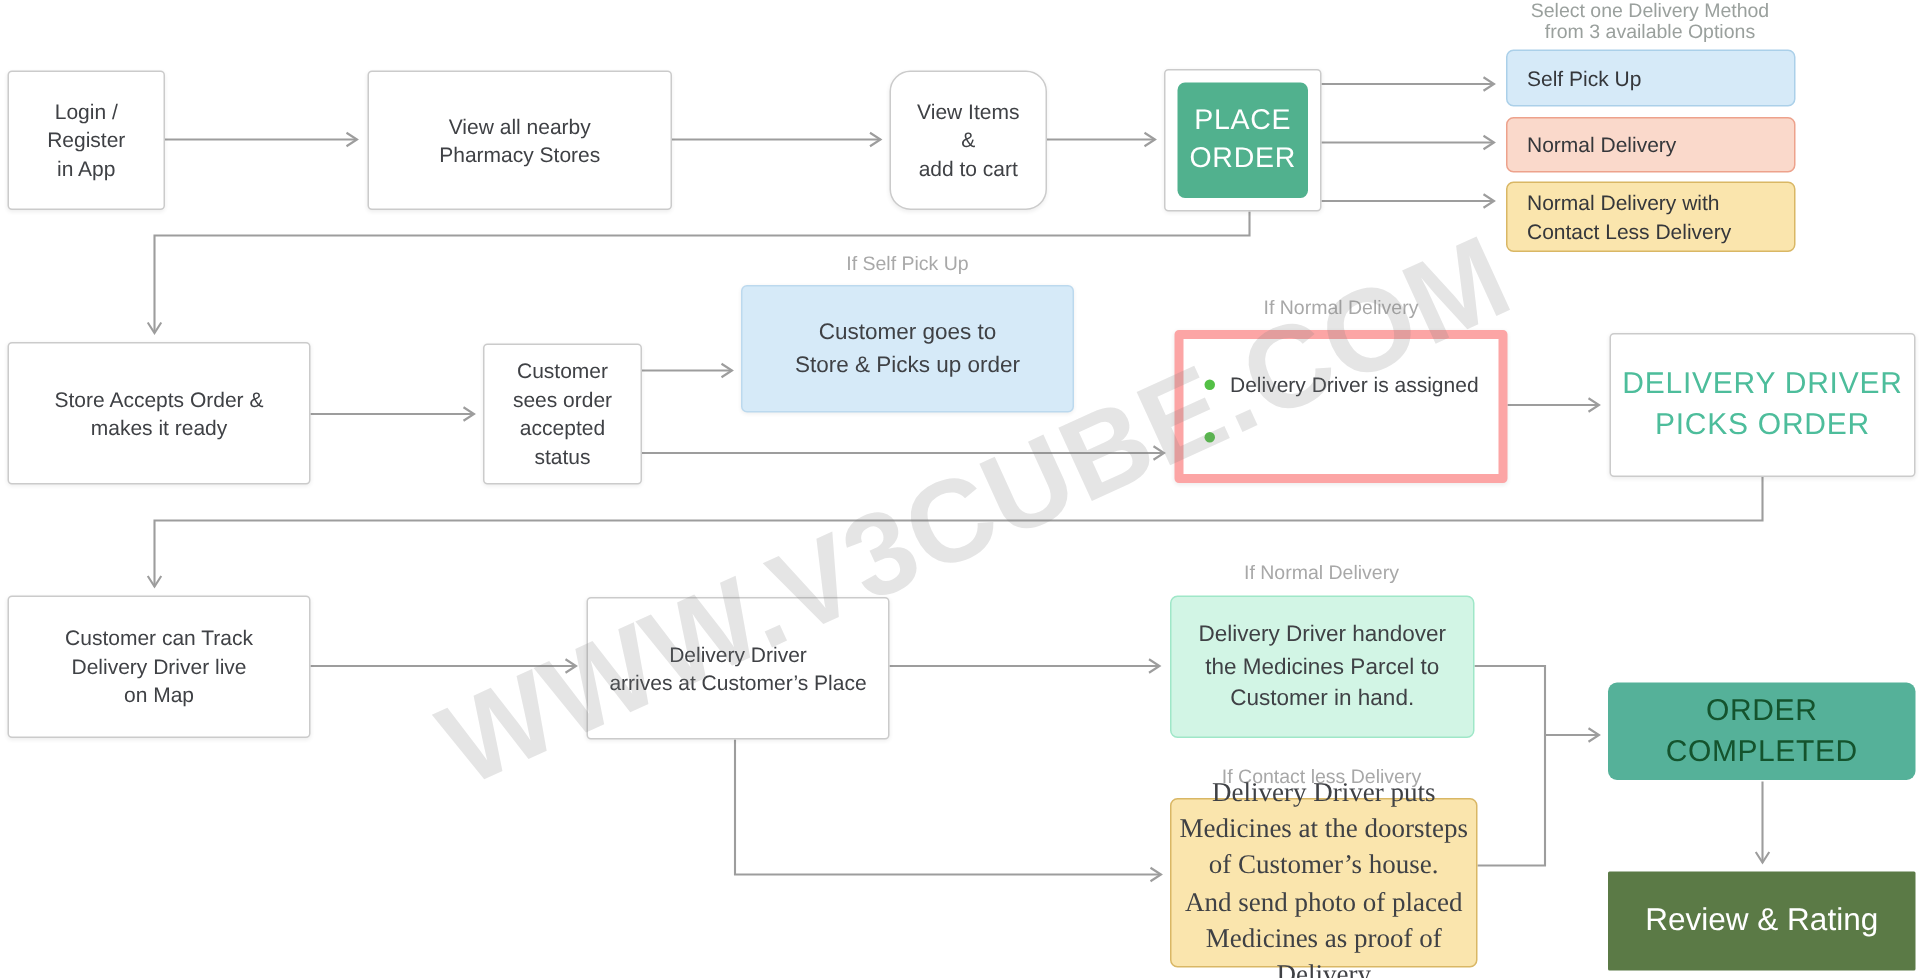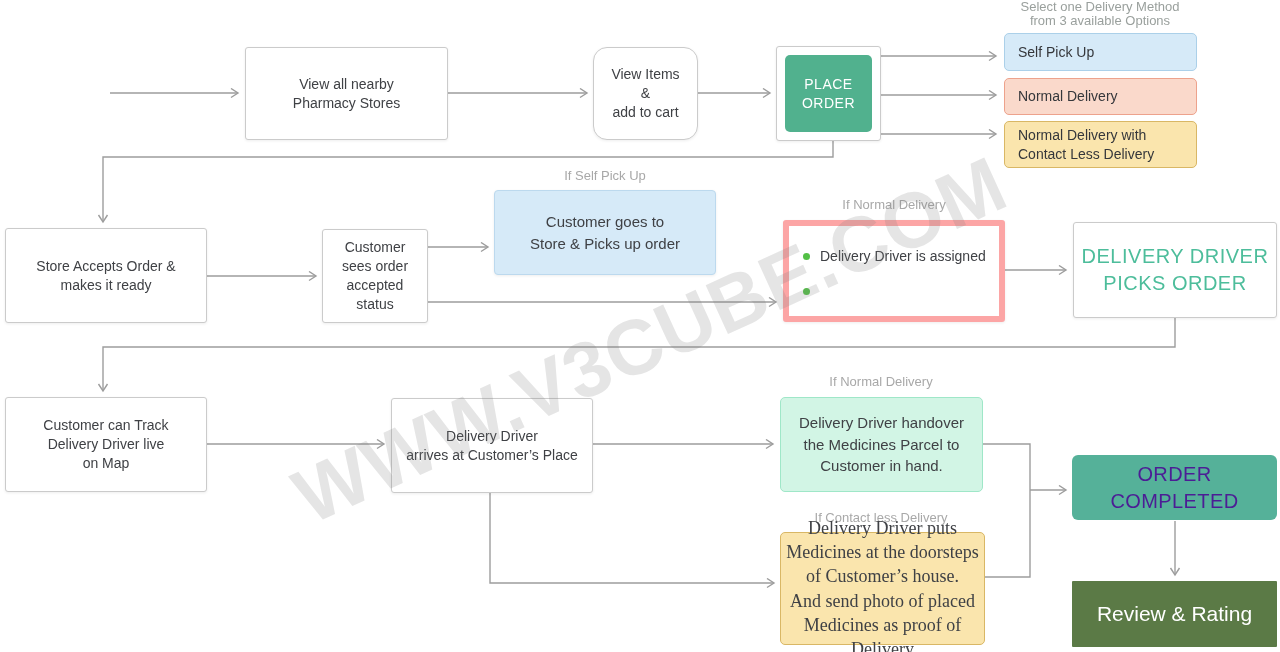--- a/index.html
+++ b/index.html
@@ -27,27 +27,27 @@
   .option{
     position:absolute;z-index:2;display:flex;align-items:center;box-sizing:border-box;
     border-radius:5px;padding-left:13px;font-size:14px;color:#35373b;
     white-space:pre-line;text-align:left;line-height:1.35;
   }
   .opt-blue{background:#d6eaf8;border:1.5px solid #abd0e9;}
   .opt-salmon{background:#fad9cb;border:1.5px solid #eda28c;}
   .opt-yellow{background:#fae5ad;border:1.5px solid #d9b765;}
   .accent-inner{
     display:flex;align-items:center;justify-content:center;width:87px;height:77px;
-    background:#51b18e;border-radius:5px;color:#fff;font-size:14px;line-height:1.3;
+    background:#51b18e;border-radius:5px;color:#fff;font-size:19px;line-height:1.3;
     letter-spacing:0.5px;white-space:pre-line;
   }
   .teal-text{color:#4dbd9b;font-size:20px;letter-spacing:0.5px;line-height:1.35;}
   .mint{background:#d2f5e5;border:1.5px solid #9fe7c8;border-radius:5px;font-size:15px;line-height:1.45;box-shadow:none;}
   .yellow-big{background:#fae5ad;border:1.5px solid #d9b765;border-radius:5px;font-size:18px;line-height:1.34;box-shadow:none;font-family:Liberation Serif, serif;}
-  .solid-teal{background:#55b199;border:none;border-radius:6px;color:#4c1d95;font-size:20px;letter-spacing:0.4px;box-shadow:none;}
+  .solid-teal{background:#55b199;border:none;border-radius:6px;color:#14532d;font-size:20px;letter-spacing:0.4px;box-shadow:none;}
   .solid-olive{background:#5b7a46;border:none;border-radius:1px;color:#fff;font-size:21px;box-shadow:none;}
   .bullets-box{
     position:absolute;z-index:2;box-sizing:border-box;background:#fff;border:6px solid #fca5a5;
     border-radius:3px;box-shadow:0 1px 3px rgba(0,0,0,0.07);
     display:flex;flex-direction:column;justify-content:center;gap:17px;padding:10px 8px 10px 14px;
     font-size:14px;line-height:1.35;text-align:left;
   }
   .bullet-row{display:flex;align-items:flex-start;gap:10px;white-space:pre-line;}
   .dot{width:7px;height:7px;border-radius:50%;background:#53c046;margin-top:6px;flex:0 0 auto;}
   #watermark{
@@ -84,20 +84,23 @@
       <path d="M1175,318 V347 H103 V391" marker-end="url(#arw)"></path>
       <path d="M207,444 H384" marker-end="url(#arw)"></path>
       <path d="M593,444 H773" marker-end="url(#arw)"></path>
       <path d="M490,493 V583 H774" marker-end="url(#arw)"></path>
       <path d="M983,444 H1030 V577 H985"></path>
       <path d="M1030,490 H1066" marker-end="url(#arw)"></path>
       <path d="M1175,521 V575" marker-end="url(#arw)"></path>
     </g>
   </svg>
 
+  <div class="node" style="left:5px;top:47px;width:105px;height:93px;">Login /
+Register
+in App</div>
 
   <div class="node" style="left:245px;top:47px;width:203px;height:93px;">View all nearby
 Pharmacy Stores</div>
 
   <div class="node" style="left:593px;top:47px;width:105px;height:93px;border-radius:14px;">View Items
 &amp;
 add to cart</div>
 
   <div class="node" style="left:776px;top:46px;width:105px;height:95px;">
     <div class="accent-inner">PLACE

